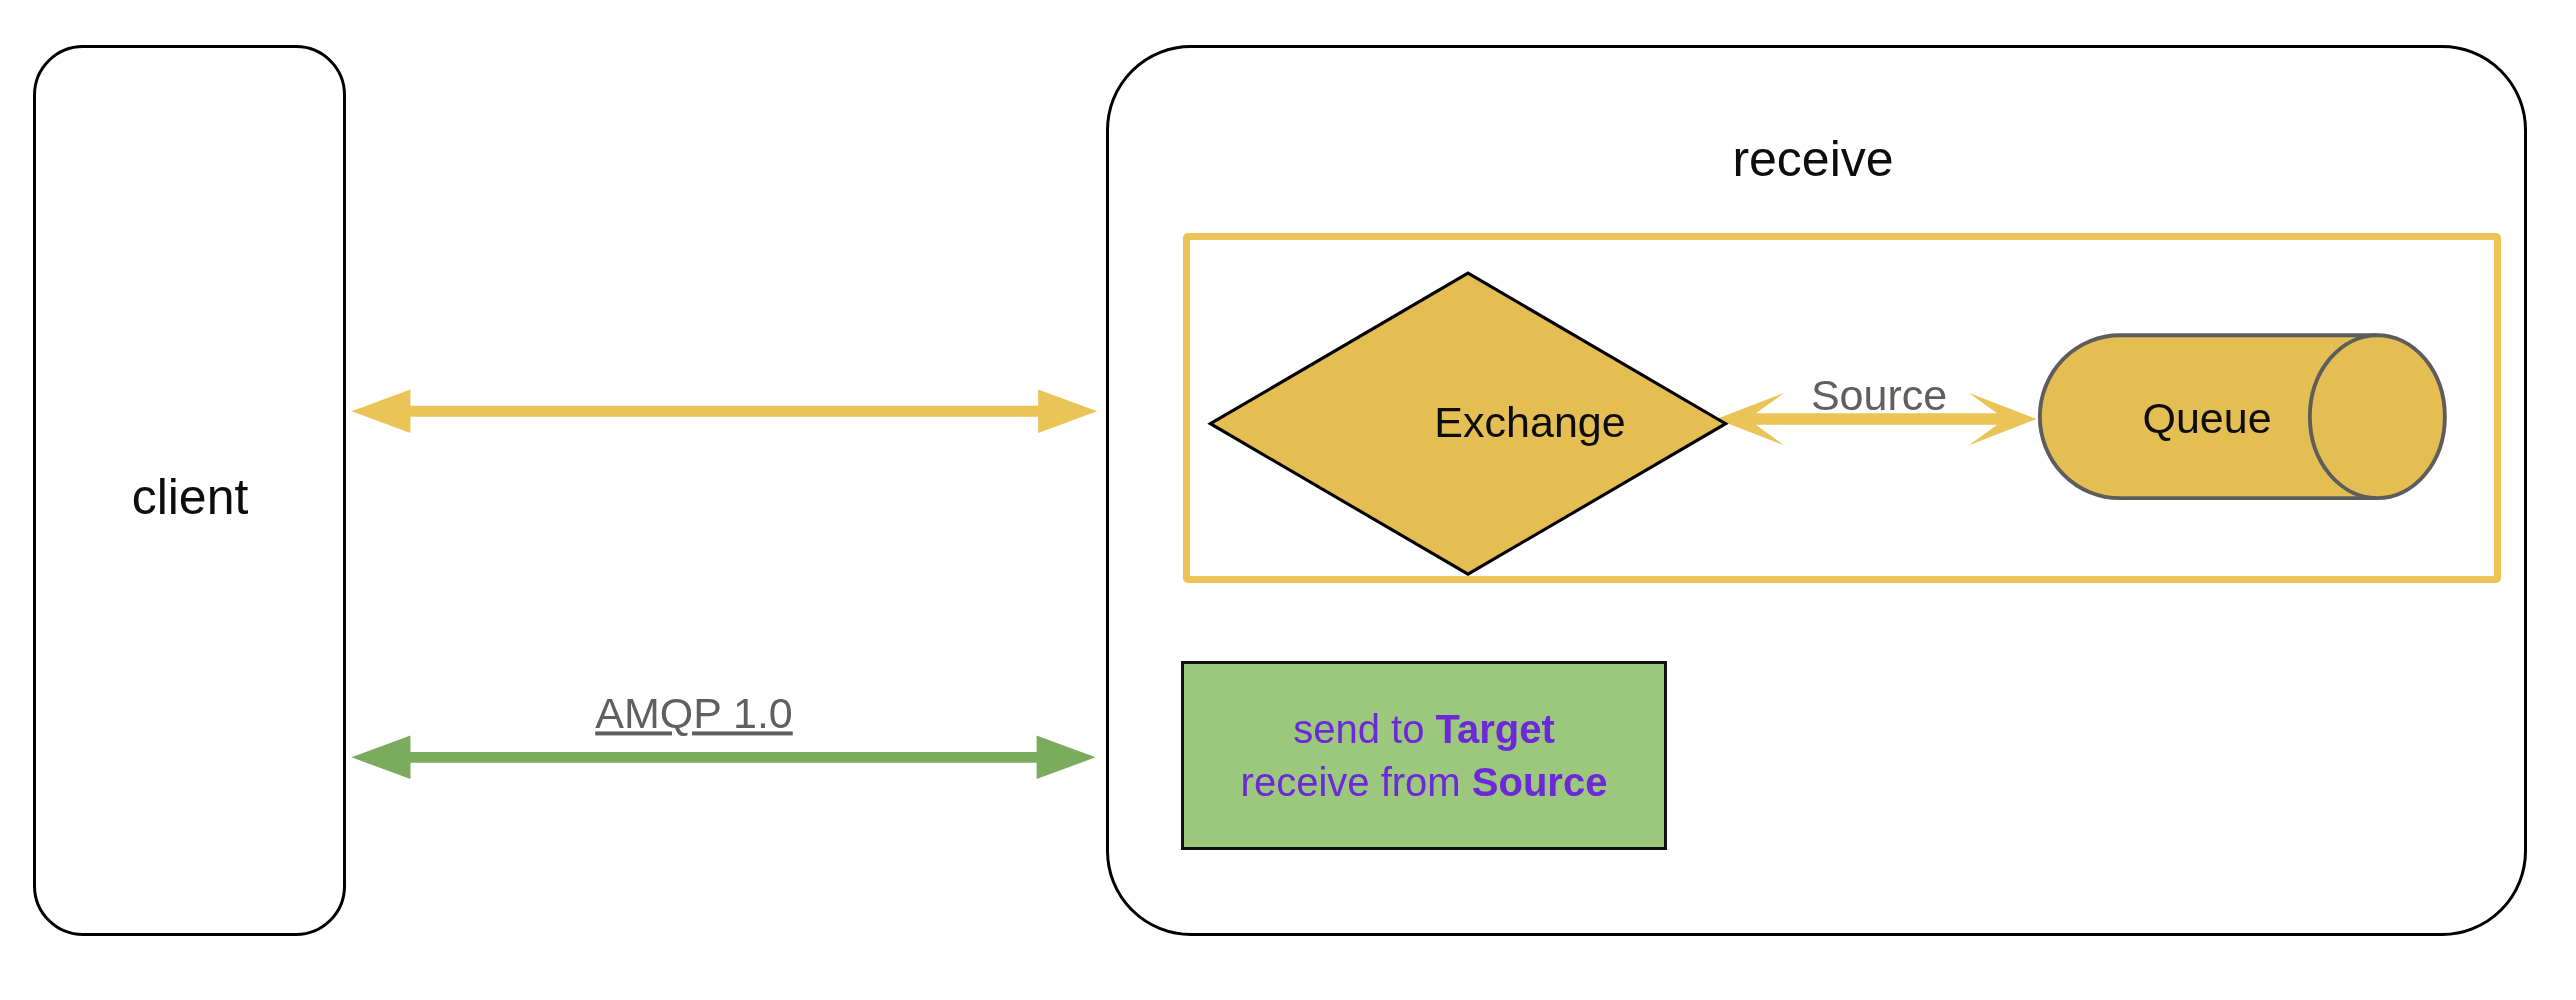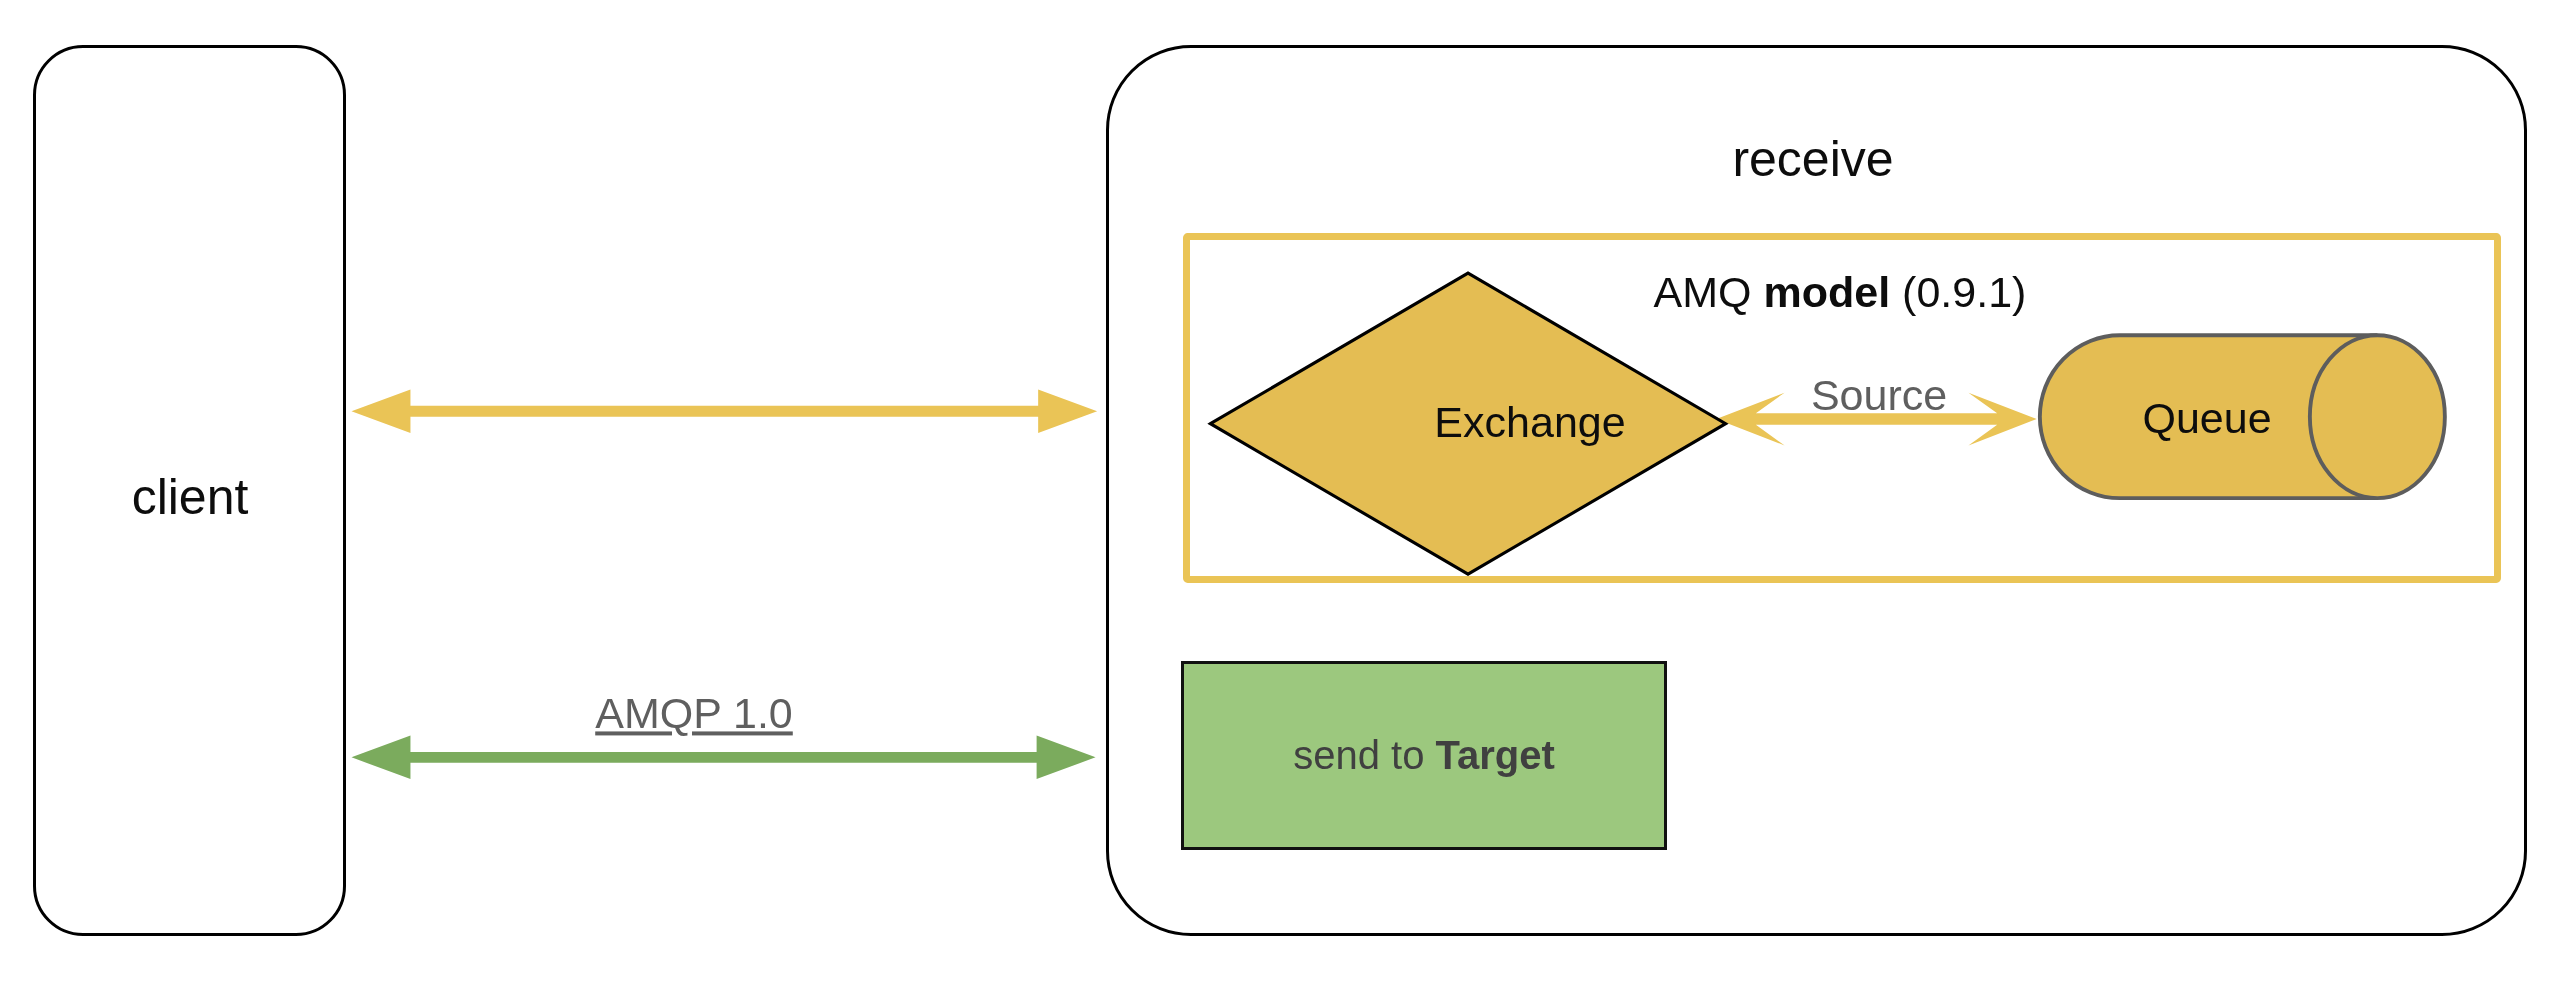--- a/index.html
+++ b/index.html
@@ -12,21 +12,21 @@
   #client-box{left:33px;top:45px;width:313px;height:891px;
               border:3.9px solid #000;border-radius:50px;}
   #server-box{left:1106px;top:45px;width:1421px;height:891px;
               border:3.9px solid #000;border-radius:85px;}
   #amq-model-box{left:1183px;top:233px;width:1318px;height:350px;
                  border:7.8px solid #EAC456;border-radius:4.7px;background:transparent;}
   #send-receive-box{left:1181px;top:661px;width:486px;height:189px;
                     border:3.1px solid #111;background:#9CC87E;
                     display:flex;flex-direction:column;justify-content:center;
                     align-items:center;}
-  #send-receive-box .line{font-size:40px;line-height:53px;color:#404040;
+  #send-receive-box .line{font-size:40px;line-height:53px;color:#6d28d9;
                           white-space:pre;text-align:center;}
 
   
   #shapes{position:absolute;left:0;top:0;width:2576px;height:1001px;}
 
   
   .label{position:absolute;transform:translate(-50%,-50%);white-space:pre;
          line-height:1.05;color:#0d0d0d;}
   .big{font-size:50px;}
   .mid{font-size:43px;}
@@ -59,28 +59,28 @@
     <polygon points="2212,540 2300,506 2263,532.5 2574,532.5 2537,506 2625,540 2537,574 2574,547.5 2263,547.5 2300,574" fill="#EAC456"></polygon>
 
     <polygon points="1560,546 1892,352 2224,546 1892,740" fill="#E4BD53" stroke="#000000" stroke-width="4" stroke-linejoin="miter"></polygon>
 
     <path d="M 3064 432 L 2732 432 A 103 105 0 0 0 2732 642 L 3064 642" fill="#E4BD53" stroke="#5D5D5D" stroke-width="5"></path>
     <ellipse cx="3064" cy="537" rx="87" ry="105" fill="#E4BD53" stroke="#5D5D5D" stroke-width="5"></ellipse>
   </svg>
 
   <div class="box" id="send-receive-box">
     <div class="line"><span>send to </span><span class="b">Target</span></div>
+    <div class="line"><span>receive from </span><span class="b">Source</span></div>
   </div>
 
   <div class="label big" id="client-label">client</div>
   <div class="label big" id="server-label">receive</div>
 
 
   <div class="label mid gray" id="amqp10-label">AMQP 1.0</div>
 
-  <div class="label mid" id="amq-model-label"><span>AMQ </span><span class="b">model</span><span> (0.9.1)</span></div>
 
   <div class="label mid" id="exchange-label">Exchange</div>
   <div class="label mid gray" id="binding-label">Source</div>
   <div class="label mid" id="queue-label">Queue</div>
 
 </div>
 
 
 </body></html>

